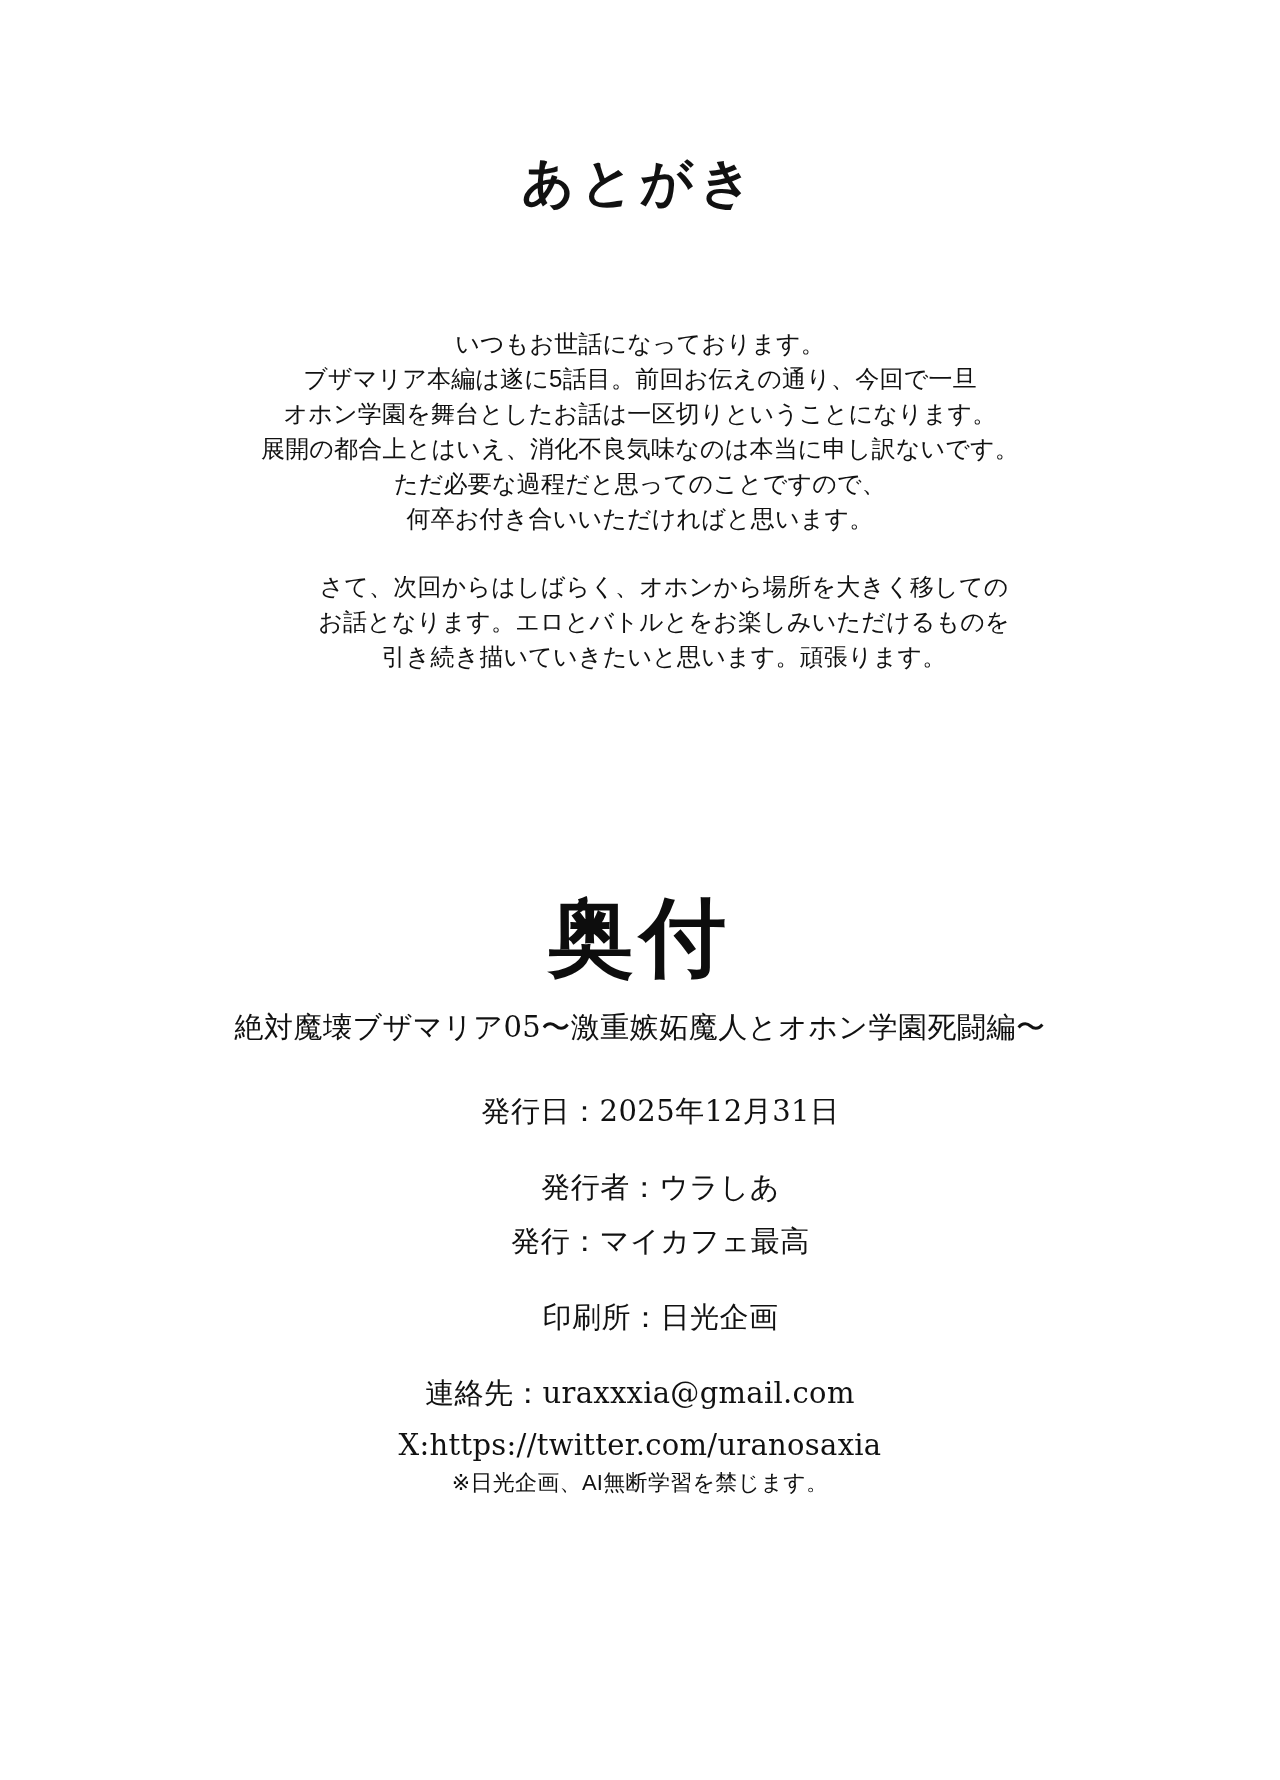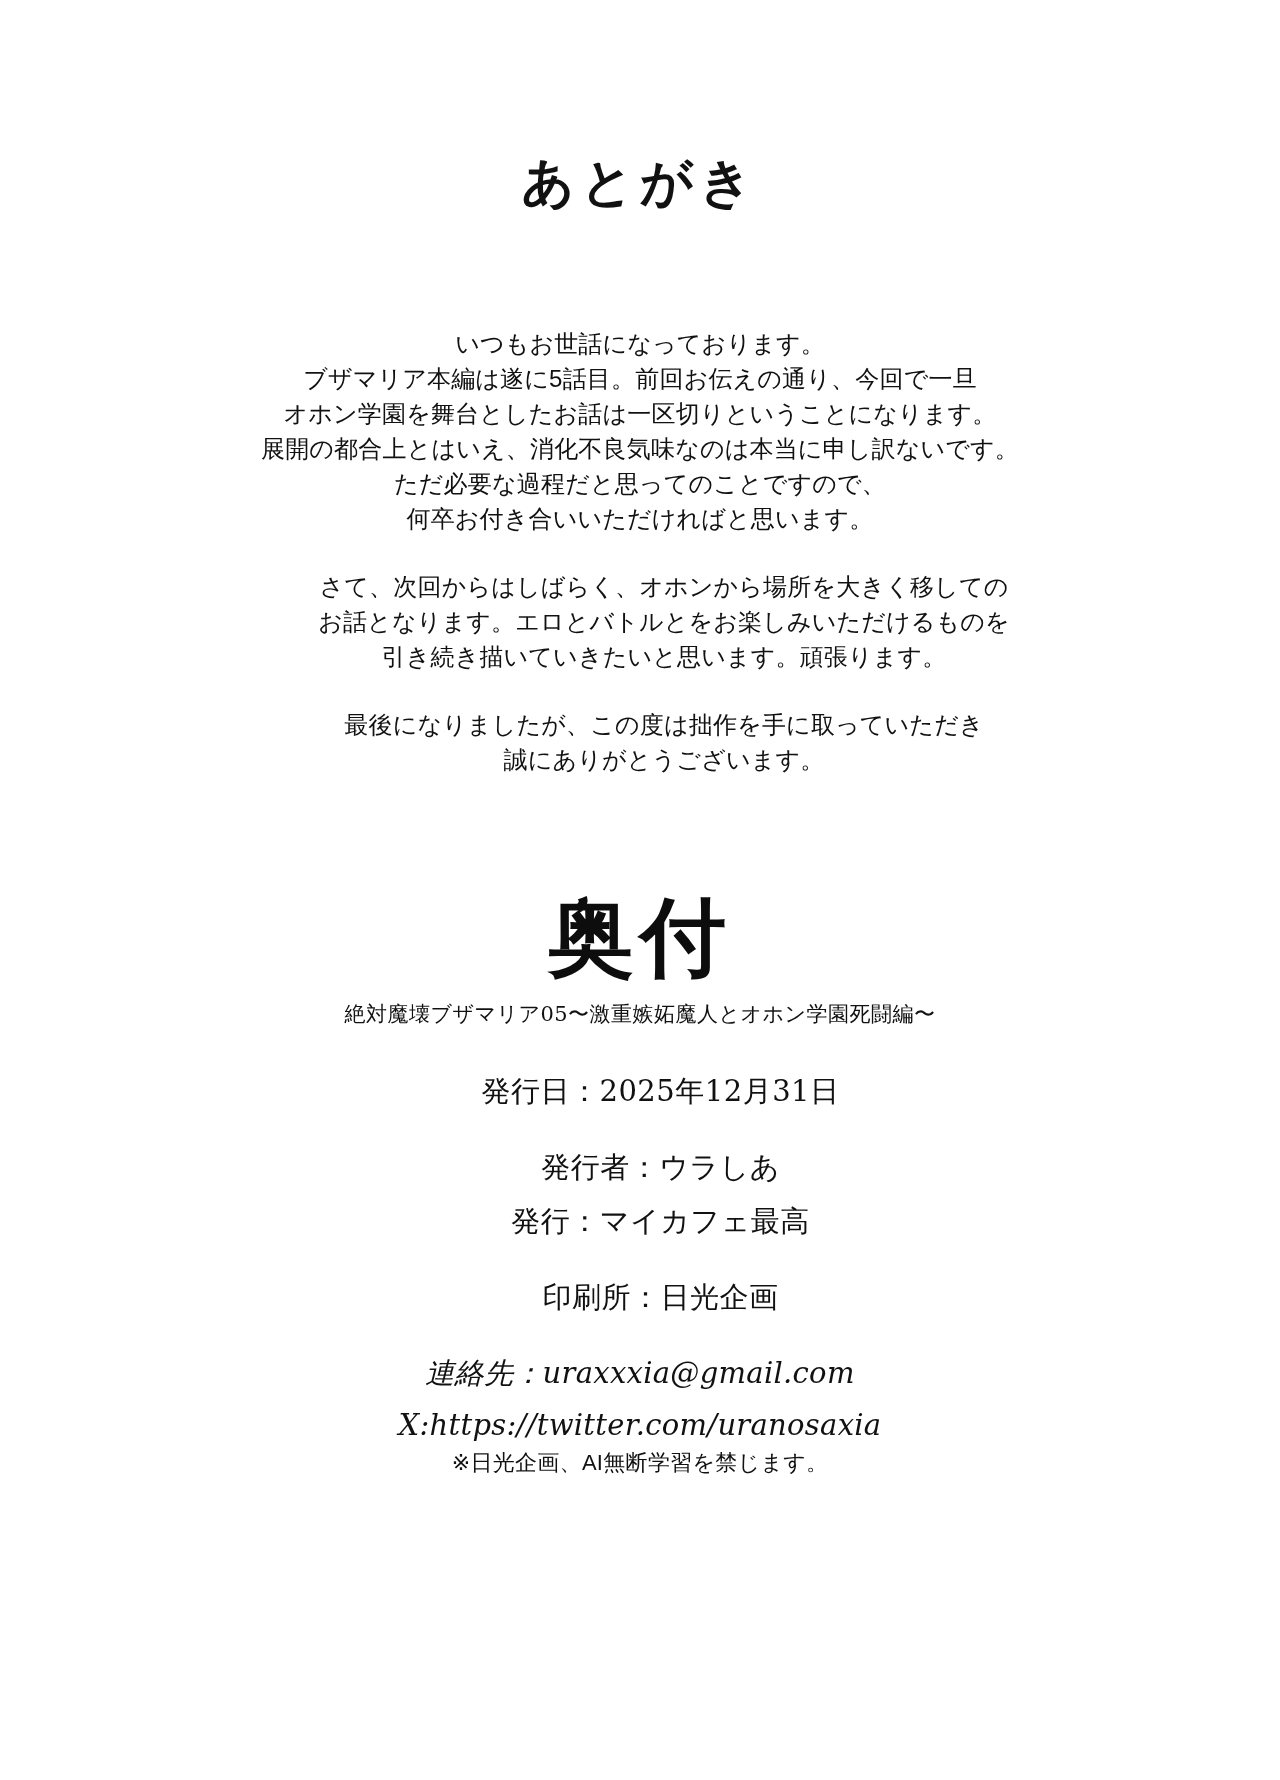--- a/index.html
+++ b/index.html
@@ -75,56 +75,55 @@
   .colophon-block {
     position: absolute;
     top: 1000px;
     left: 0;
     width: 1280px;
     text-align: center;
     font-family: "DejaVu Serif", "Liberation Serif", serif;
     color: #111111;
   }
   .colophon-work {
-    font-size: 21px;
+    font-size: 29px;
     letter-spacing: 0.5px;
+    margin-top: 8px;
   }
   .colophon-line {
     font-size: 29px;
     letter-spacing: 0.5px;
     padding-left: 41px;
   }
   .gap-lg { height: 44px; }
   .gap-md { height: 36px; }
   .gap-sm { height: 14px; }
 
   .contact-line {
     font-size: 29px;
     letter-spacing: 0.3px;
     font-family: "DejaVu Serif", "Liberation Serif", serif;
-    font-style: italic;
   }
   .notice-line {
     font-size: 22px;
     letter-spacing: 0.3px;
     font-family: "Liberation Sans", "DejaVu Sans", sans-serif;
     margin-top: 6px;
   }
 </style>
 </head>
 <body>
 
 <div class="page">
 
   <div class="afterword-title">あとがき</div>
 
   <div class="afterword-body">
     <p>いつもお世話になっております。<br>ブザマリア本編は遂に5話目。前回お伝えの通り、今回で一旦<br>オホン学園を舞台としたお話は一区切りということになります。<br>展開の都合上とはいえ、消化不良気味なのは本当に申し訳ないです。<br>ただ必要な過程だと思ってのことですので、<br>何卒お付き合いいただければと思います。</p>
     <p>さて、次回からはしばらく、オホンから場所を大きく移しての<br>お話となります。エロとバトルとをお楽しみいただけるものを<br>引き続き描いていきたいと思います。頑張ります。</p>
-    <p>最後になりましたが、この度は拙作を手に取っていただき<br>誠にありがとうございます。</p>
   </div>
 
   <div class="colophon-title">奥付</div>
 
   <div class="colophon-block">
     <div class="colophon-work">絶対魔壊ブザマリア05〜激重嫉妬魔人とオホン学園死闘編〜</div>
 
     <div class="gap-lg"></div>
 
     <div class="colophon-line">発行日：2025年12月31日</div>

